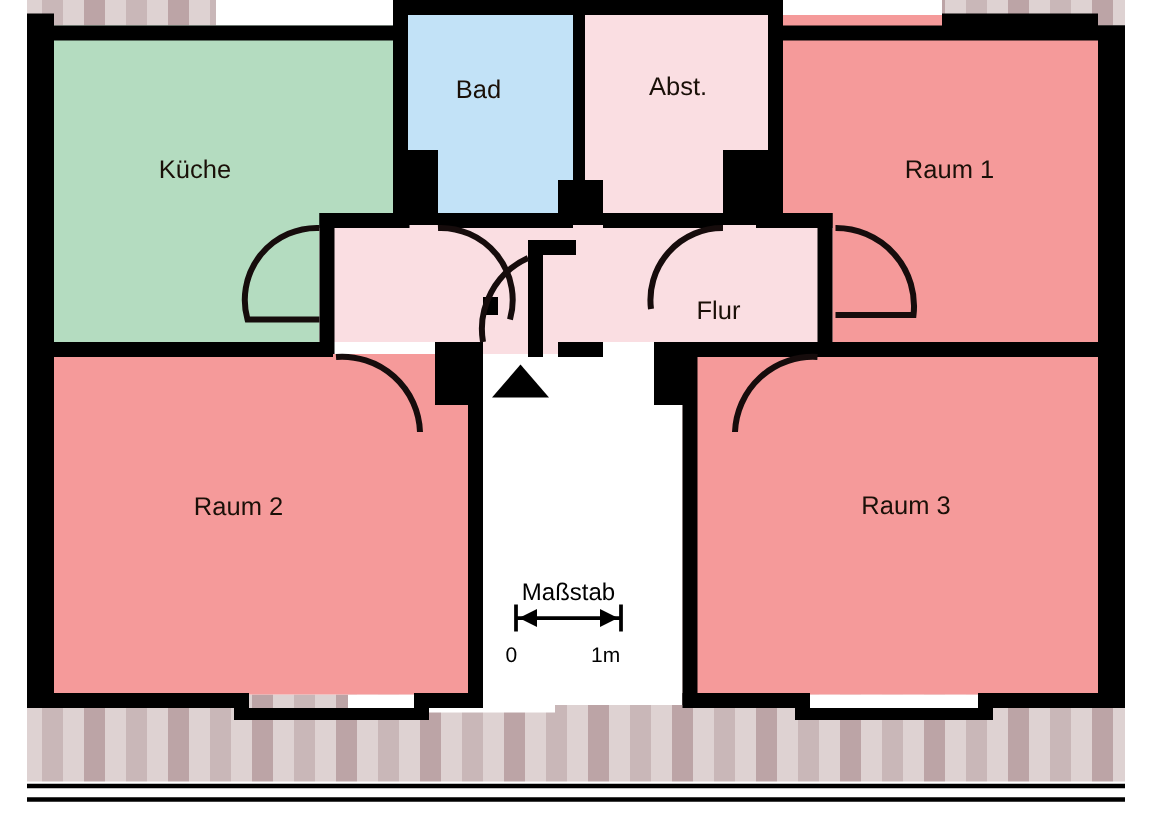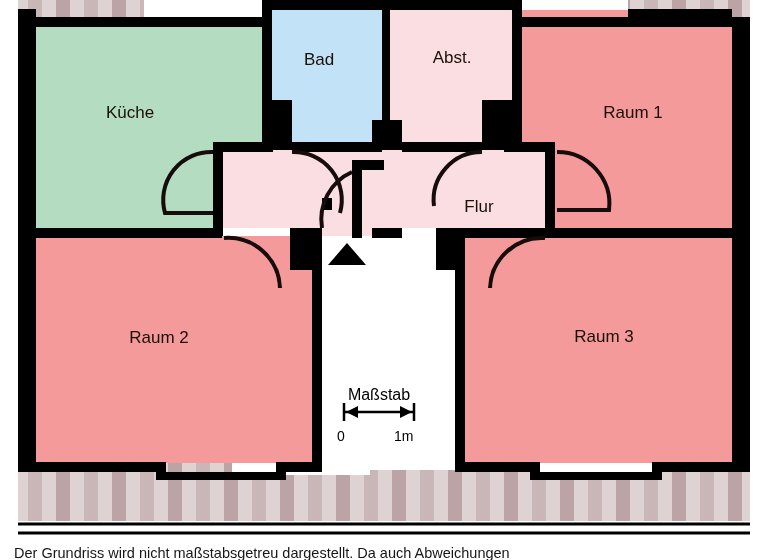--- a/index.html
+++ b/index.html
@@ -211,15 +211,14 @@
       </g>
 
       <g>
         <line x1="18" y1="524" x2="750" y2="524" stroke="#000000" stroke-width="3"></line>
         <line x1="18" y1="533" x2="750" y2="533" stroke="#000000" stroke-width="3"></line>
       </g>
 
     </g>
   </svg>
 
-  <div id="disclaimer">Der Grundriss wird nicht maßstabsgetreu dargestellt. Da auch Abweichungen</div>
 
 </div>
 
 </body></html>

